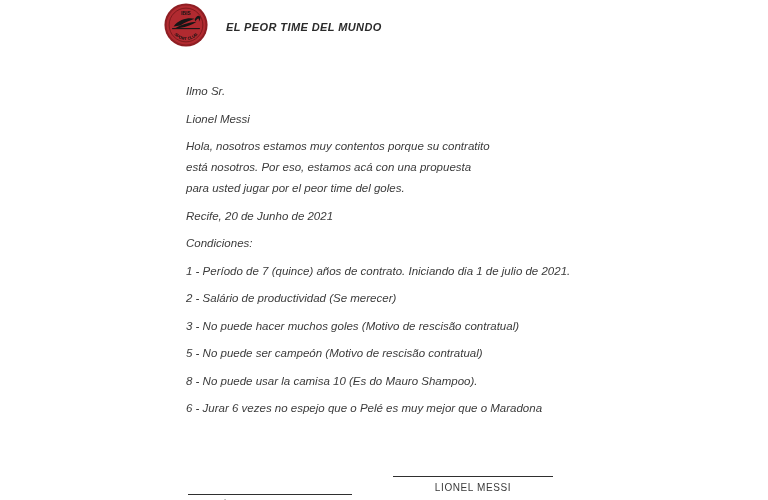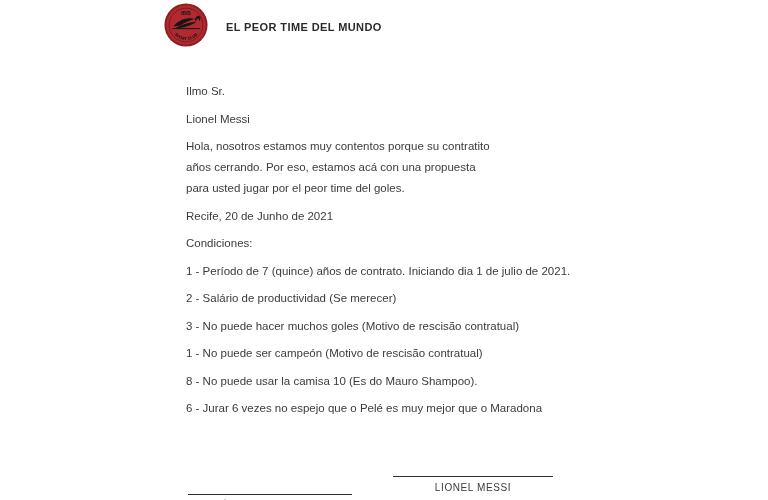--- a/index.html
+++ b/index.html
@@ -17,31 +17,32 @@
   .logo { position: absolute; left: 163px; top: 2px; width: 46px; height: 46px; }
   .logo text { font-family: "Liberation Sans", sans-serif; }
   .letterhead-title {
     position: absolute;
     left: 226px;
     top: 21px;
     font-size: 11px;
     font-weight: 700;
     letter-spacing: 0.4px;
     color: #2b2b2b;
+    font-style: italic;
   }
   .letter-body {
     position: absolute;
     left: 186px;
     top: 81px;
     width: 440px;
     font-size: 11.5px;
     line-height: 21px;
     color: #3b3b3b;
   }
-  .letter-body p { margin: 0 0 6.5px 0; }
+  .letter-body p { margin: 0 0 6.5px 0; font-style: italic; }
   .letter-body .line { display: block; }
   .signatures {
     position: absolute;
     left: 188px;
     top: 476px;
     display: flex;
     gap: 41px;
   }
   .sig { border-top: 1.3px solid #2f2f2f; padding-top: 5px; }
   .sig-club { width: 164px; margin-top: 18px; }
@@ -76,29 +77,29 @@
       </g>
     </svg>
     <div class="letterhead-title">EL PEOR TIME DEL MUNDO</div>
   </header>
 
   <main class="letter-body">
     <p>Ilmo Sr.</p>
     <p>Lionel Messi</p>
     <p>
       <span class="line">Hola, nosotros estamos muy contentos porque su contratito</span>
-      <span class="line">años cerrando. Por eso, estamos acá con una propuesta</span>
+      <span class="line">está nosotros. Por eso, estamos acá con una propuesta</span>
       <span class="line">para usted jugar por el peor time del goles.</span>
     </p>
     <p>Recife, 20 de Junho de 2021</p>
     <p>Condiciones:</p>
     <p>1 - Período de 7 (quince) años de contrato. Iniciando dia 1 de julio de 2021.</p>
     <p>2 - Salário de productividad (Se merecer)</p>
     <p>3 - No puede hacer muchos goles (Motivo de rescisão contratual)</p>
-    <p>1 - No puede ser campeón (Motivo de rescisão contratual)</p>
+    <p>5 - No puede ser campeón (Motivo de rescisão contratual)</p>
     <p>8 - No puede usar la camisa 10 (Es do Mauro Shampoo).</p>
     <p>6 - Jurar 6 vezes no espejo que o Pelé es muy mejor que o Maradona</p>
   </main>
 
   <footer class="signatures">
     <div class="sig sig-club">
       <div class="sig-label">ÍBIS SPORT CLUB</div>
     </div>
     <div class="sig sig-player">
       <div class="sig-label">LIONEL MESSI</div>

